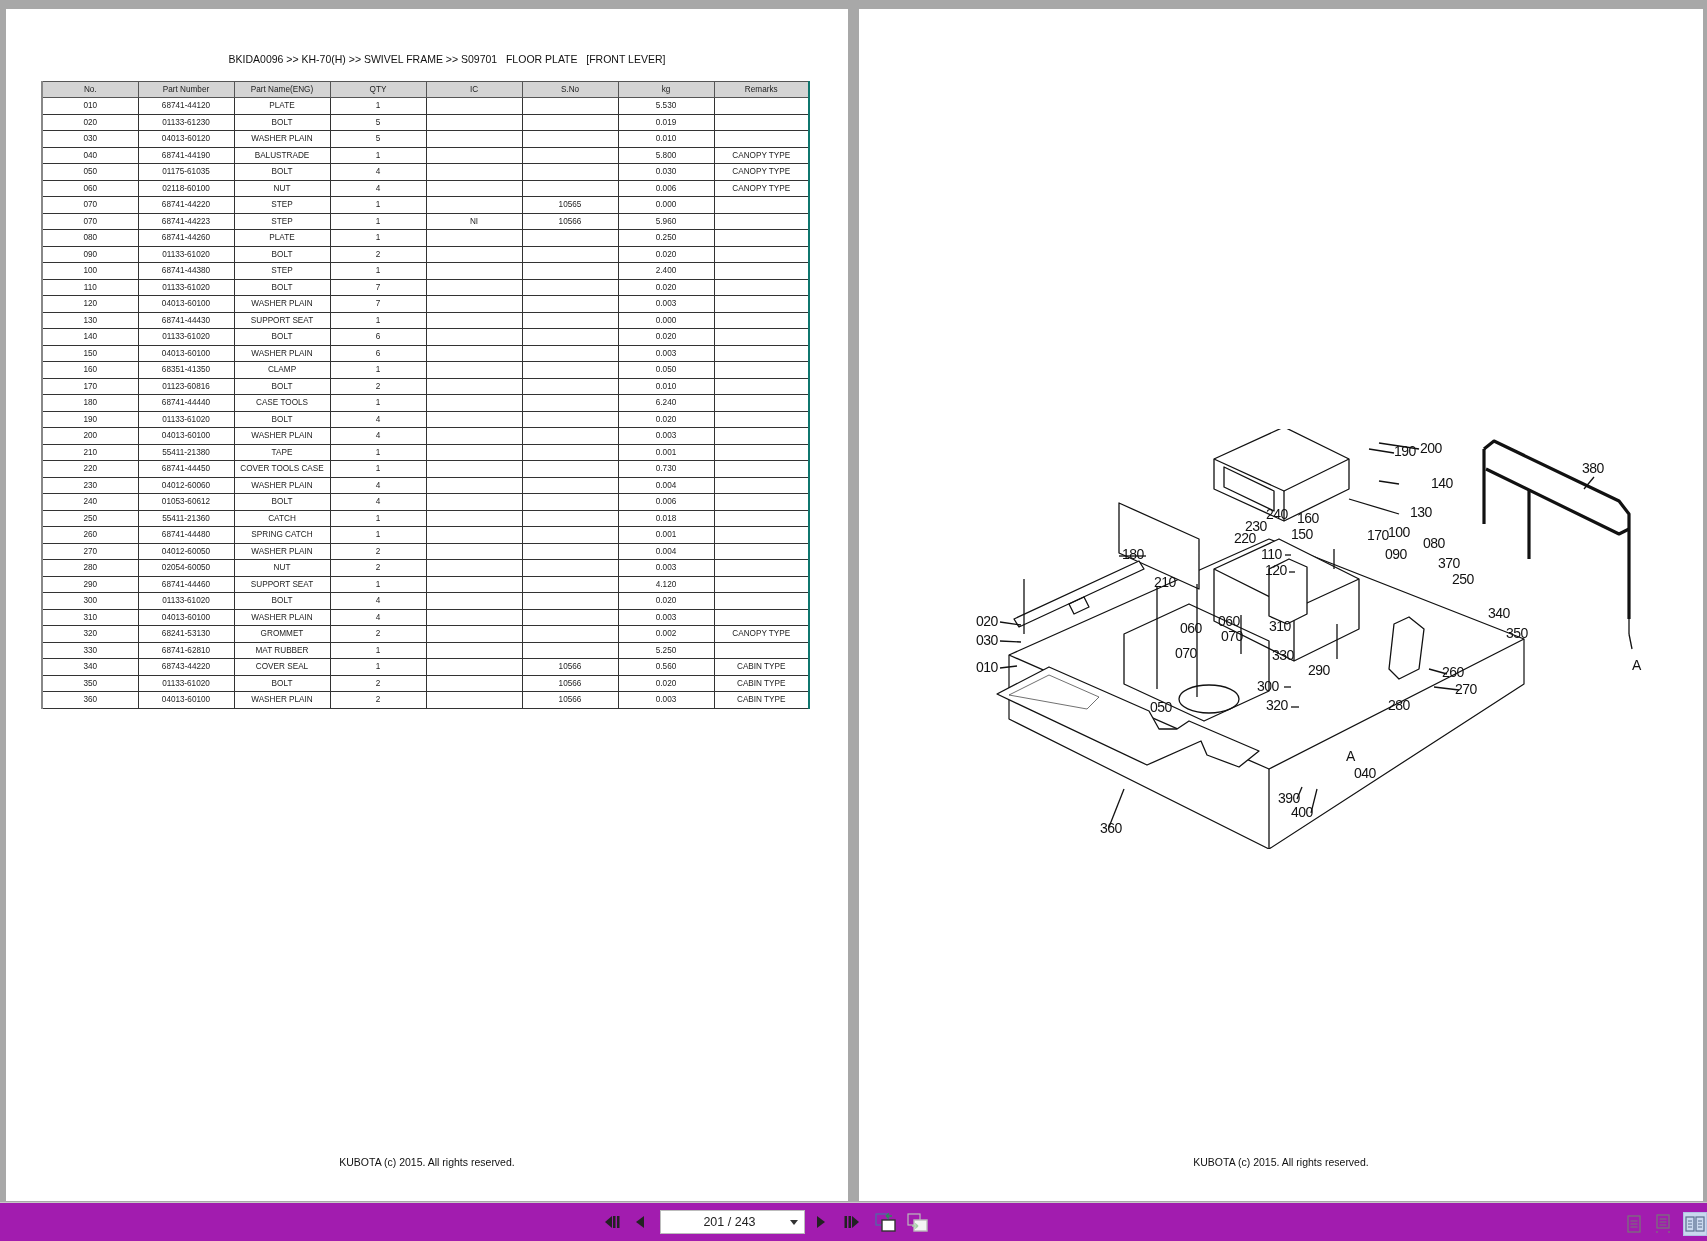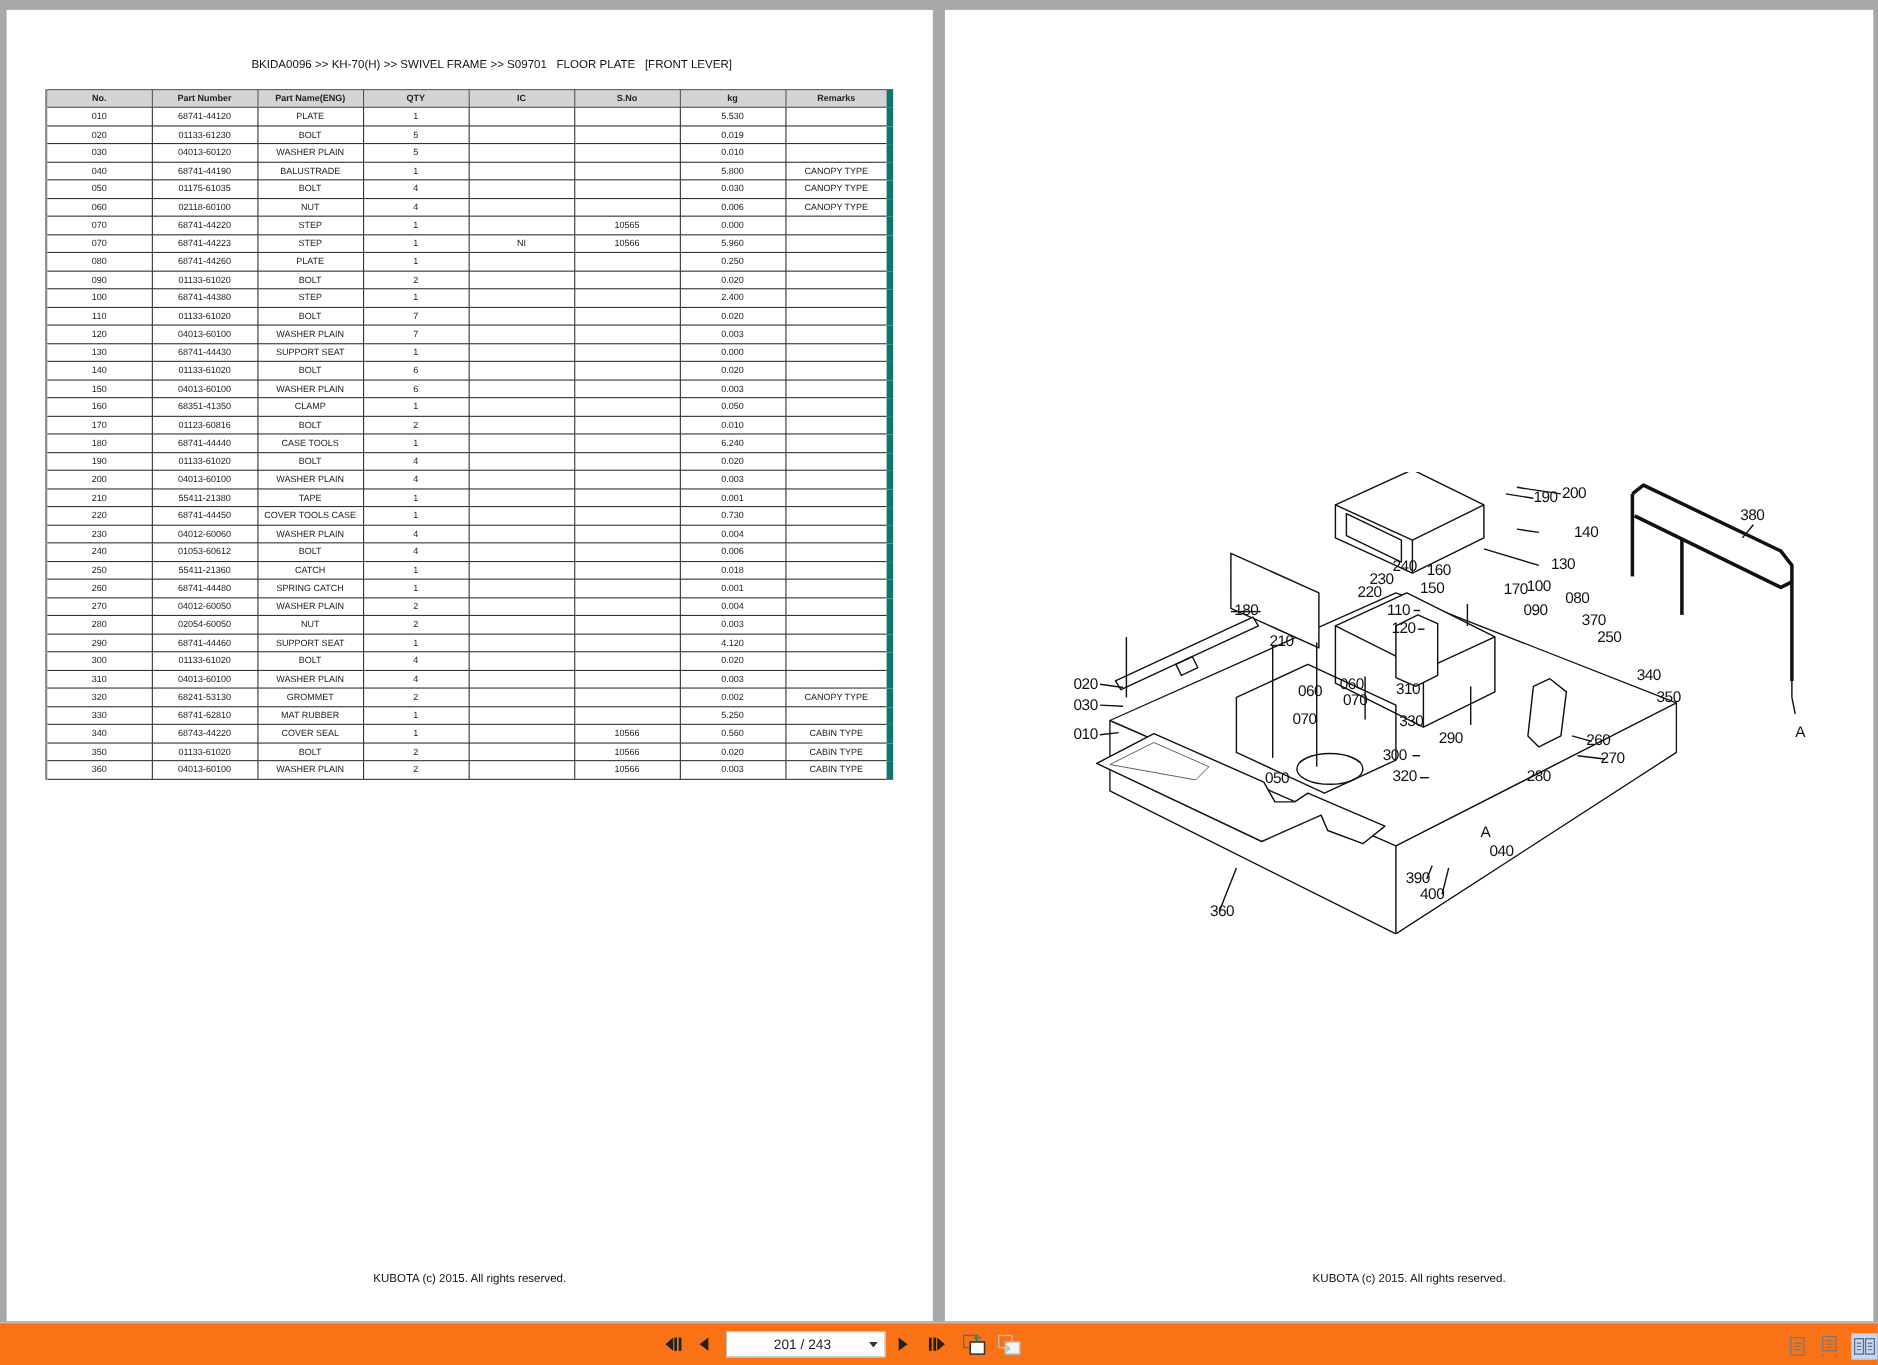--- a/index.html
+++ b/index.html
@@ -4,27 +4,27 @@
 <style>
   * { box-sizing: border-box; margin: 0; padding: 0; }
   html, body { width: 1707px; height: 1241px; overflow: hidden; background: #a8a8a8; font-family: "Liberation Sans", sans-serif; }
   .viewer { position: relative; width: 1707px; height: 1241px; background: #a8a8a8; }
   .page { position: absolute; top: 9px; height: 1192px; background: #ffffff; }
   .page-left { left: 6px; width: 842px; }
   .page-right { left: 859px; width: 844px; }
   .page-header { position: absolute; top: 44px; left: 0; right: 0; text-align: center; font-size: 10.5px; color: #111; white-space: pre; padding-left: 40px; }
   .page-footer { position: absolute; top: 1147px; left: 0; right: 0; text-align: center; font-size: 10.5px; color: #111; }
   .parts-table { position: absolute; left: 35px; top: 72px; width: 767px; border-collapse: collapse; font-size: 8.2px; color: #222; table-layout: fixed; }
-  .parts-table th { background: #d4d4d4; font-weight: bold; height: 16px; border: 1px solid #555; text-align: center; }
+  .parts-table th { background: #d4d4d4; font-weight: normal; height: 16px; border: 1px solid #555; text-align: center; }
   .parts-table td { height: 16.5px; border: 1px solid #333; border-left-color: #666; text-align: center; padding: 0; }
   .parts-table tr td:first-child, .parts-table tr th:first-child { border-left: 2px solid #888; }
-  .parts-table tr td:last-child, .parts-table tr th:last-child { border-right: 6px solid #0f766e; }
+  .parts-table tr td:last-child, .parts-table tr th:last-child { border-right: 2px solid #0f766e; }
   .diagram { position: absolute; left: 80px; top: 420px; width: 720px; height: 420px; }
   .callout { font-family: "Liberation Sans", sans-serif; font-size: 14px; fill: #111; letter-spacing: -0.5px; }
-  .toolbar { position: absolute; left: 0; top: 1202px; width: 1707px; height: 39px; background: #f97316; border-top: 1px solid #c8c8c8; }
+  .toolbar { position: absolute; left: 0; top: 1202px; width: 1707px; height: 39px; background: #a21caf; border-top: 1px solid #c8c8c8; }
   .tb-btn { position: absolute; top: 7px; width: 24px; height: 24px; display: flex; align-items: center; justify-content: center; cursor: pointer; }
   .page-input { position: absolute; left: 660px; top: 7px; width: 145px; height: 24px; background: #fff; border: 1px solid #bcbcbc; font-size: 12.5px; color: #222; display: flex; align-items: center; }
   .page-input .val { flex: 1; text-align: center; padding-left: 14px; }
   .page-input .caret { width: 20px; display: flex; align-items: center; justify-content: center; }
   .view-btn { position: absolute; top: 9px; width: 22px; height: 24px; display: flex; align-items: center; justify-content: center; }
   .view-btn.active { background: #c9d8ee; border: 1px solid #b0c4e4; }
 </style>
 </head>
 <body>
 

